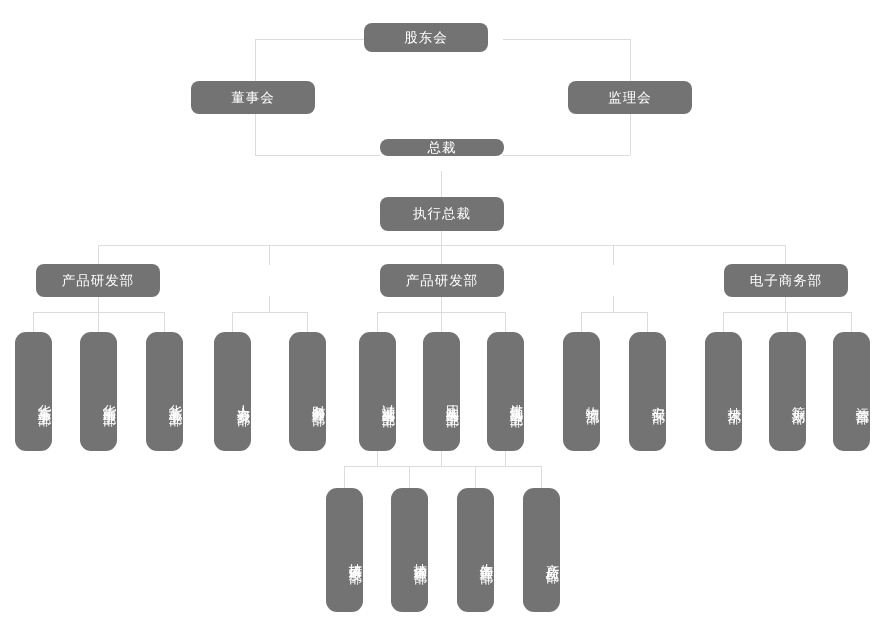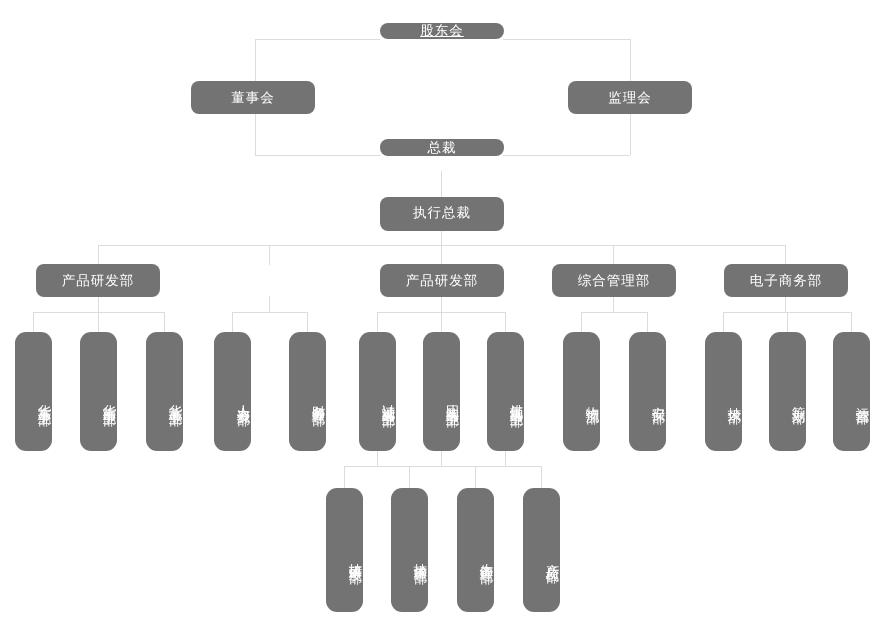--- a/index.html
+++ b/index.html
@@ -100,36 +100,35 @@
 
   <div class="conn v" style="left:377px;top:450px;height:16px;"></div>
   <div class="conn v" style="left:441px;top:450px;height:16px;"></div>
   <div class="conn v" style="left:505px;top:450px;height:16px;"></div>
   <div class="conn h" style="left:344px;top:466px;width:197px;"></div>
   <div class="conn v" style="left:344px;top:466px;height:22px;"></div>
   <div class="conn v" style="left:409px;top:466px;height:22px;"></div>
   <div class="conn v" style="left:475px;top:466px;height:22px;"></div>
   <div class="conn v" style="left:541px;top:466px;height:22px;"></div>
 
-  <div class="node h-node" style="left:380px;top:23px;width:124px;height:16px;text-decoration:underline;">股东会</div>
+  <div class="node h-node" style="left:364px;top:23px;width:124px;height:29px;">股东会</div>
 
   <div class="node h-node" style="left:568px;top:81px;width:124px;height:33px;">监理会</div>
 
   <div class="node h-node" style="left:191px;top:81px;width:124px;height:33px;">董事会</div>
 
   <div class="node h-node" style="left:380px;top:139px;width:124px;height:17px;">总裁</div>
 
-  <div class="node h-node" style="left:380px;top:197px;width:124px;height:34px;font-family:Liberation Mono, monospace;">执行总裁</div>
+  <div class="node h-node" style="left:380px;top:197px;width:124px;height:34px;">执行总裁</div>
 
   <div class="node h-node" style="left:36px;top:264px;width:124px;height:33px;">产品研发部</div>
 
 
   <div class="node h-node" style="left:380px;top:264px;width:124px;height:33px;">产品研发部</div>
 
-  <div class="node h-node" style="left:552px;top:264px;width:124px;height:33px;">综合管理部</div>
 
   <div class="node h-node" style="left:724px;top:264px;width:124px;height:33px;">电子商务部</div>
 
   <div class="node v-node" style="left:15px;top:332px;width:37px;height:119px;">华东事业部</div>
   <div class="node v-node" style="left:80px;top:332px;width:37px;height:119px;">华南事业部</div>
   <div class="node v-node" style="left:146px;top:332px;width:37px;height:119px;">华北事业部</div>
 
   <div class="node v-node" style="left:214px;top:332px;width:37px;height:119px;">人力资源部</div>
   <div class="node v-node" style="left:289px;top:332px;width:37px;height:119px;">财务管理部</div>
 

